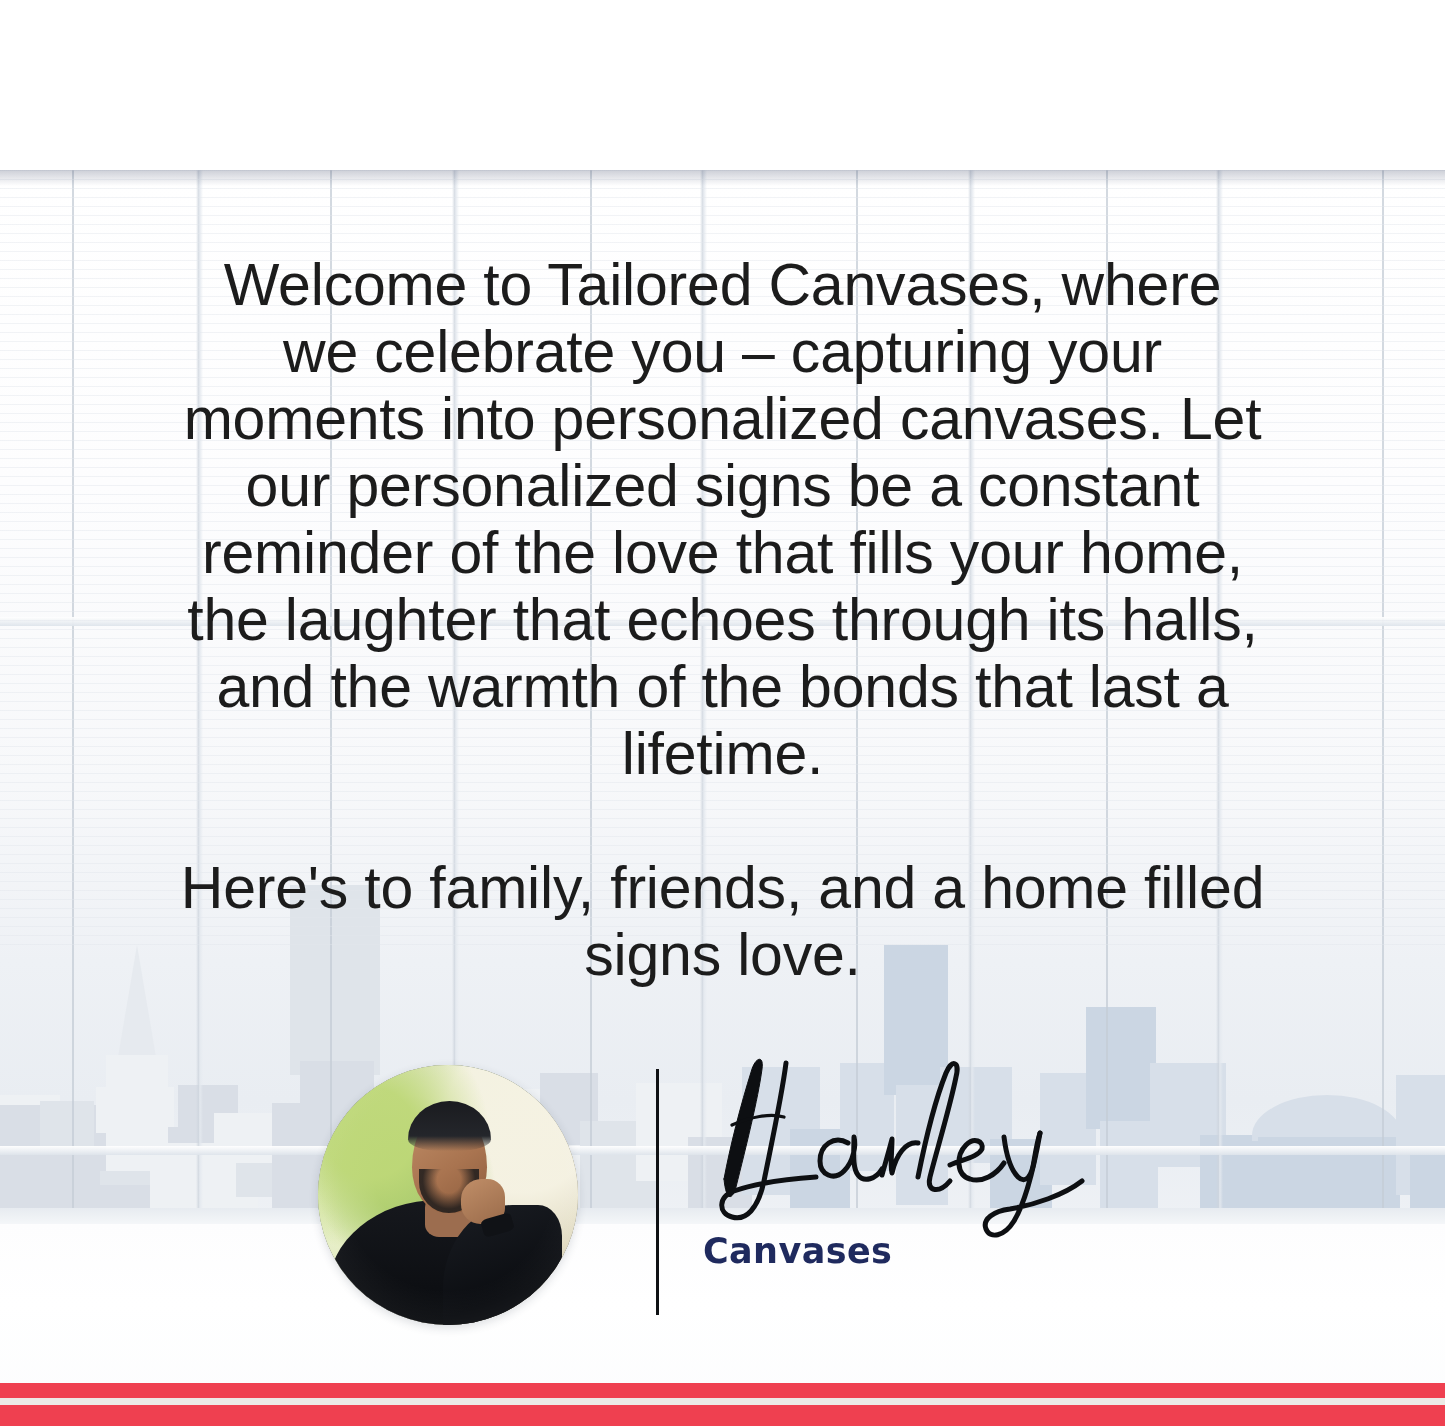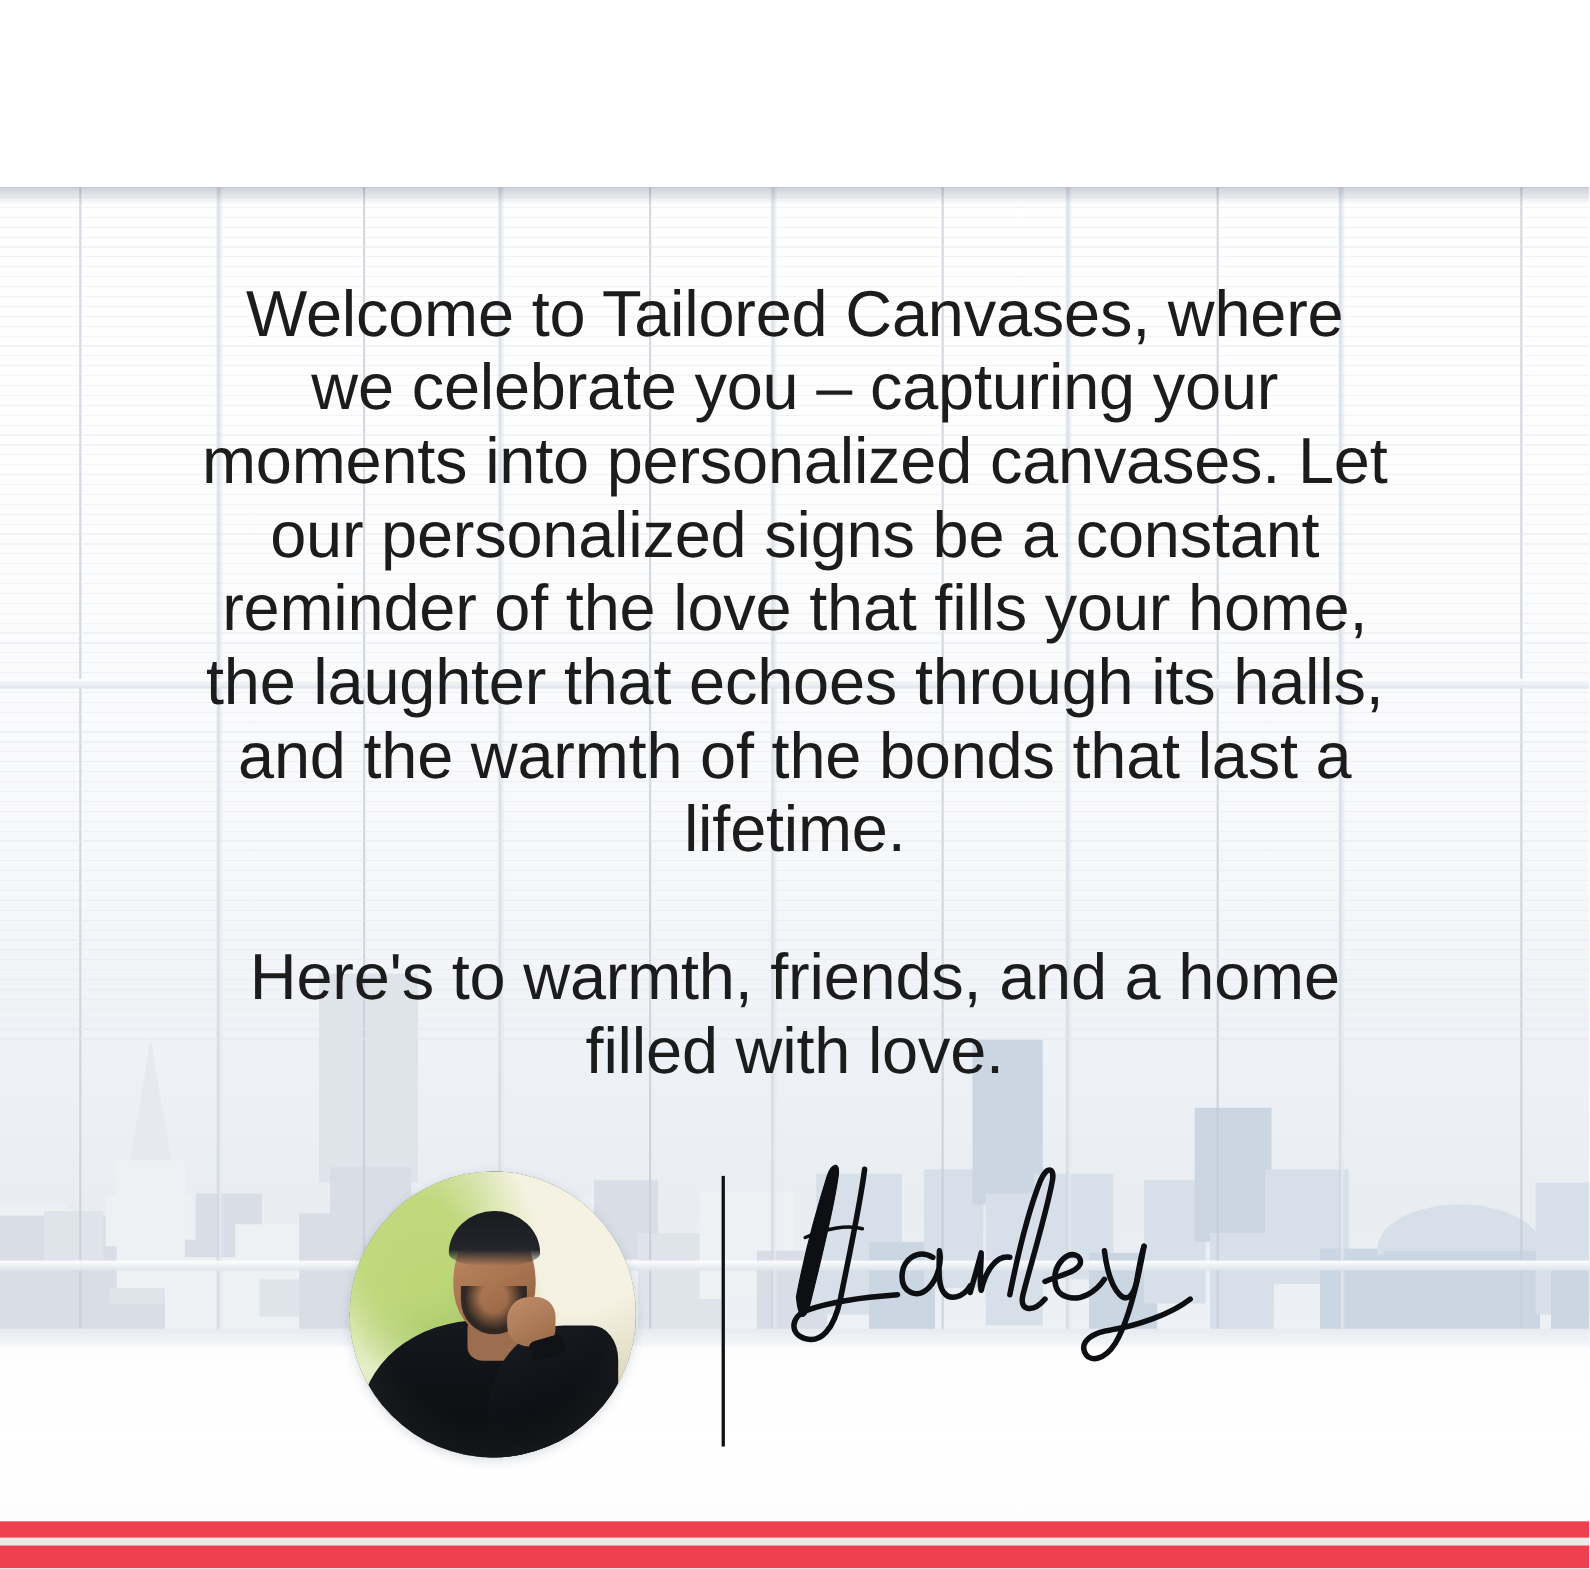--- a/index.html
+++ b/index.html
@@ -421,21 +421,21 @@
 
     <div class="sill"></div>
     <div class="floor"></div>
   </div>
 
   <div class="header-shadow"></div>
 
   <div class="copy">
     <p>Welcome to Tailored Canvases, where we celebrate you – capturing your moments into personalized canvases. Let our personalized signs be a constant reminder of the love that fills your home, the laughter that echoes through its halls, and the warmth of the bonds that last a lifetime.</p>
     <div class="gap"></div>
-    <p>Here's to warmth, friends, and a home filled with love.</p>
+    <p>Here's to family, friends, and a home filled signs love.</p>
   </div>
 
   <div class="sig-block">
 
     <div class="avatar">
       <div class="ph-bg"></div>
       <div class="ph-torso"></div>
       <div class="ph-neck"></div>
       <div class="ph-head"></div>
       <div class="ph-beard"></div>
@@ -469,20 +469,21 @@
         <path d="M272 114 C 286 108, 300 106, 304 98 C 306 90, 296 86, 288 94
                  C 278 104, 278 124, 292 128 C 304 132, 318 124, 326 112" stroke-width="5"></path>
 
         <path d="M326 86 C 328 102, 332 118, 340 126 C 348 134, 354 124, 356 110 C 358 98, 360 88, 362 82" stroke-width="5"></path>
         <path d="M362 82 C 356 116, 348 150, 336 170 C 326 186, 312 188, 308 178
                  C 304 168, 316 160, 332 158 C 356 154, 386 144, 404 130" stroke-width="5"></path>
       </svg>
     </div>
 
     <div class="role">
+      <div>Canvases</div>
     </div>
   </div>
 
   <div class="stripe stripe-top"></div>
   <div class="stripe stripe-gap"></div>
   <div class="stripe stripe-bot"></div>
 
 </div>
 
 </body></html>

